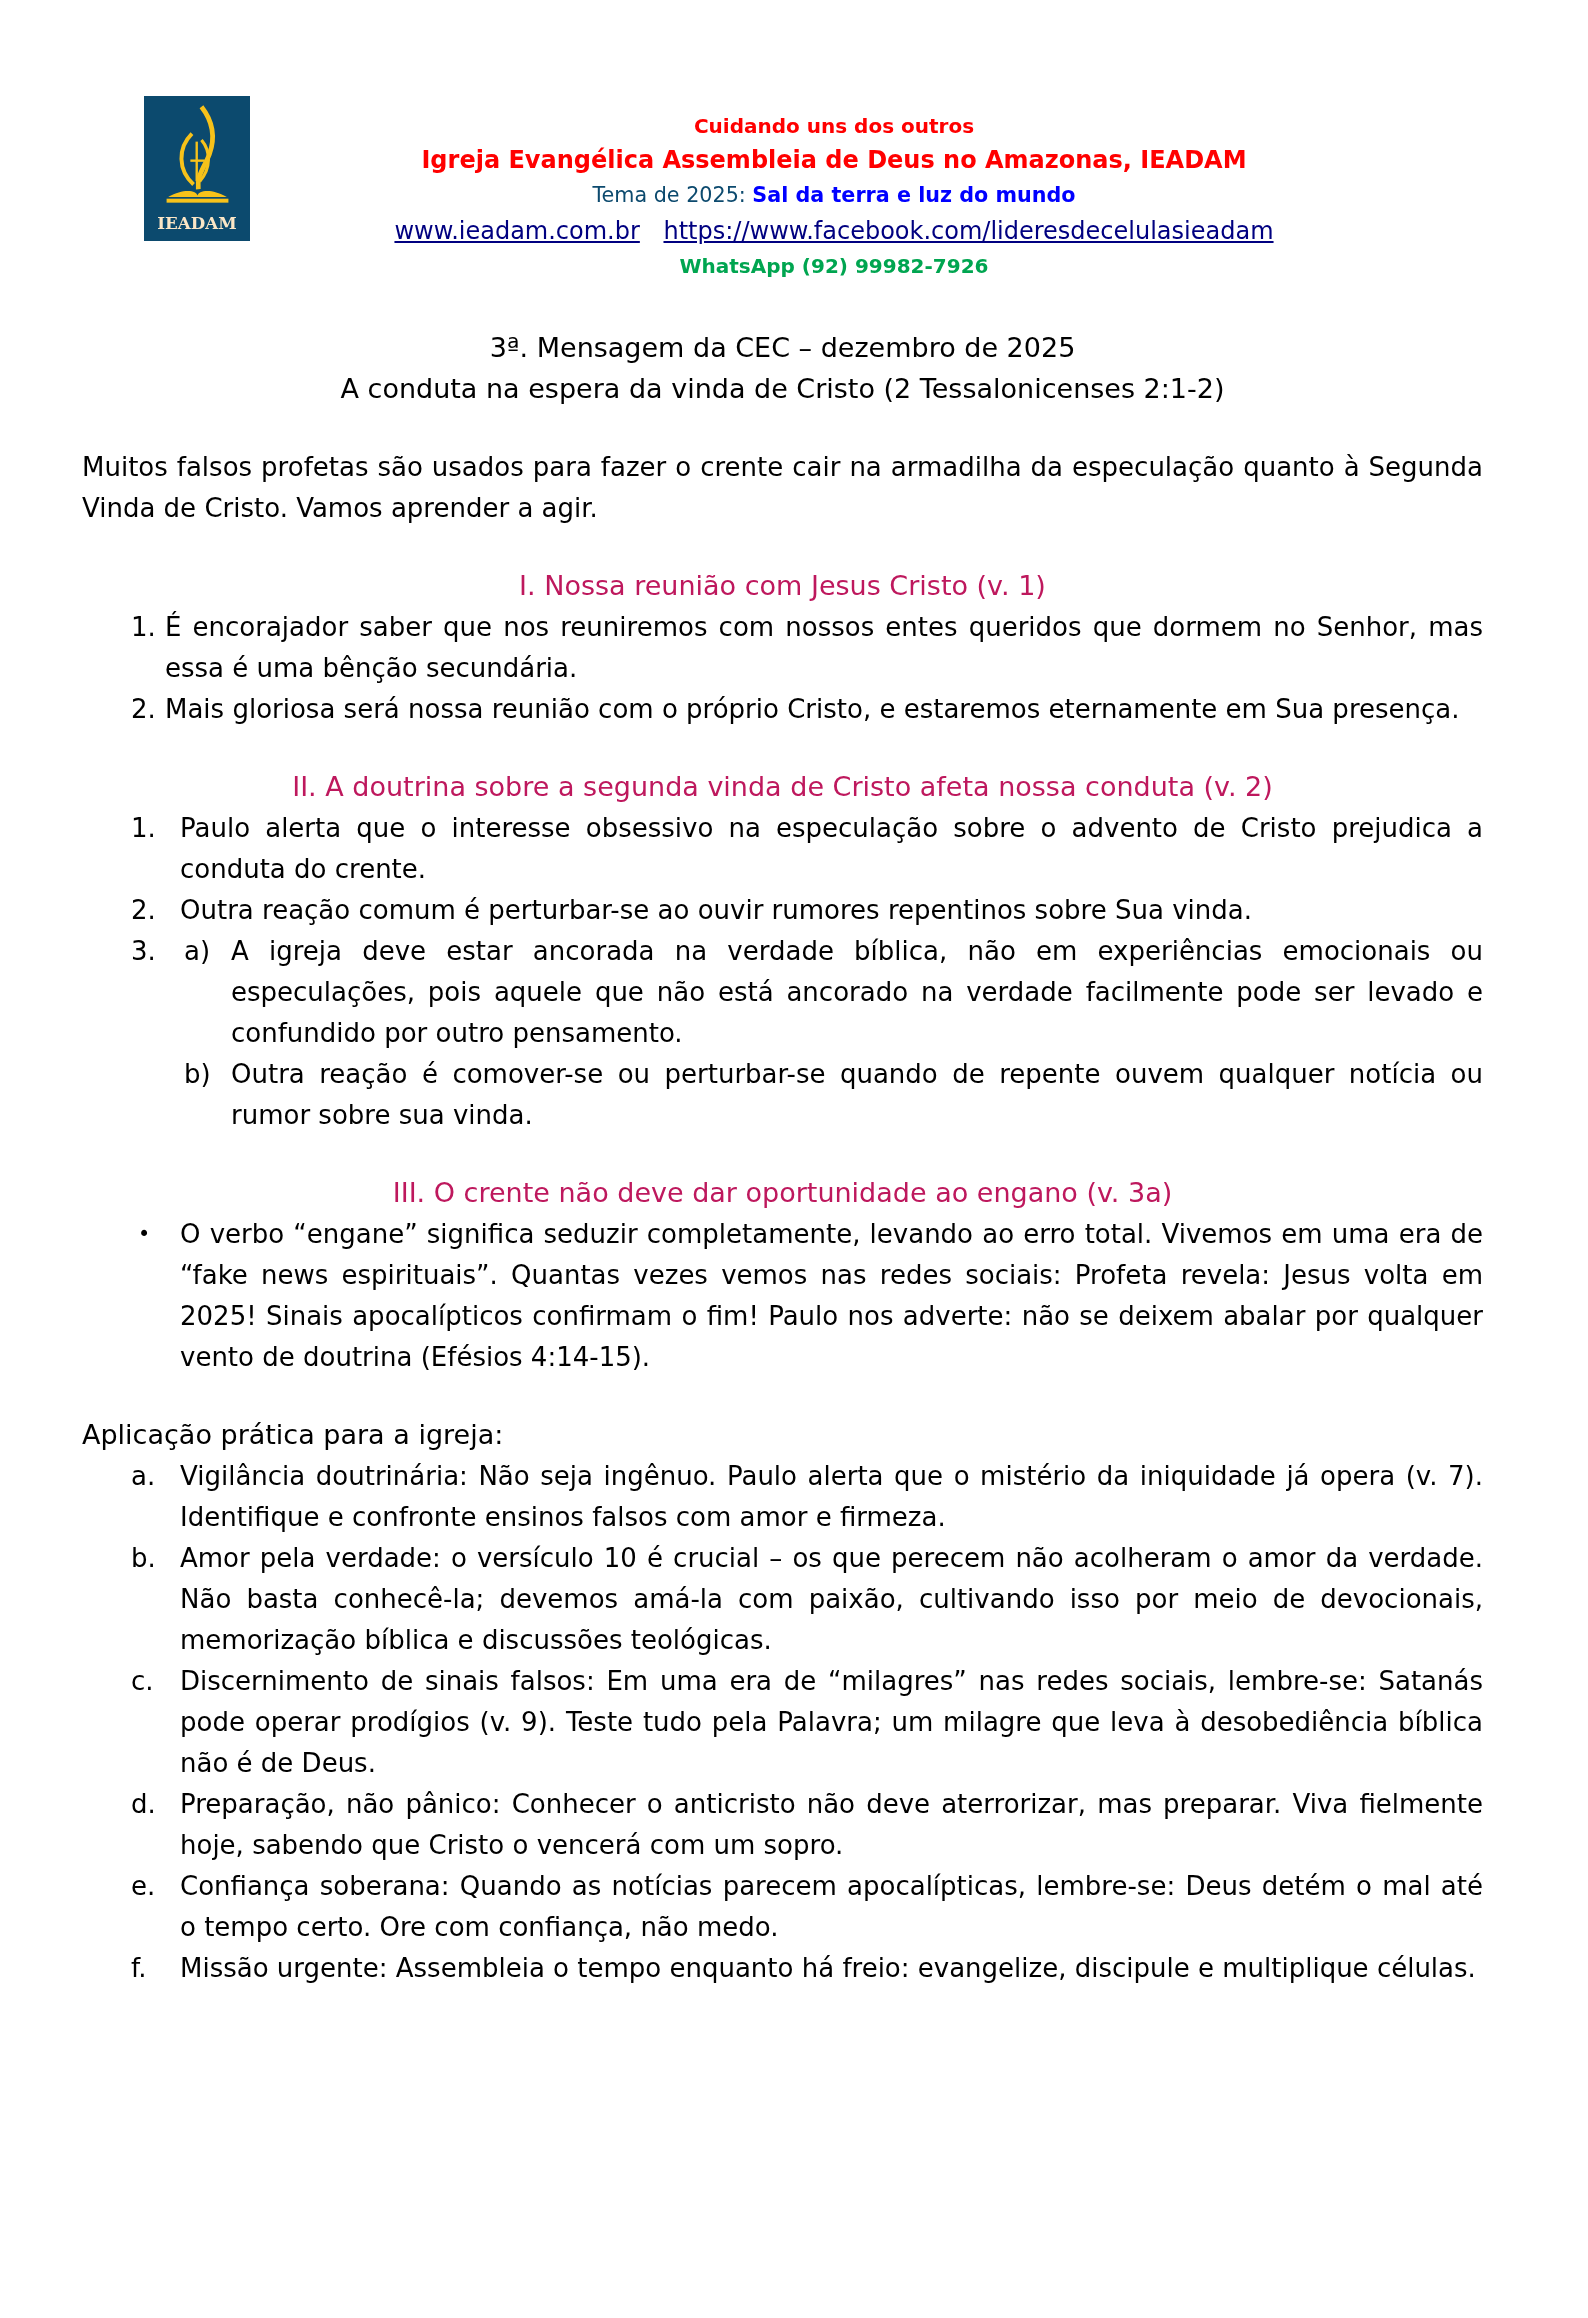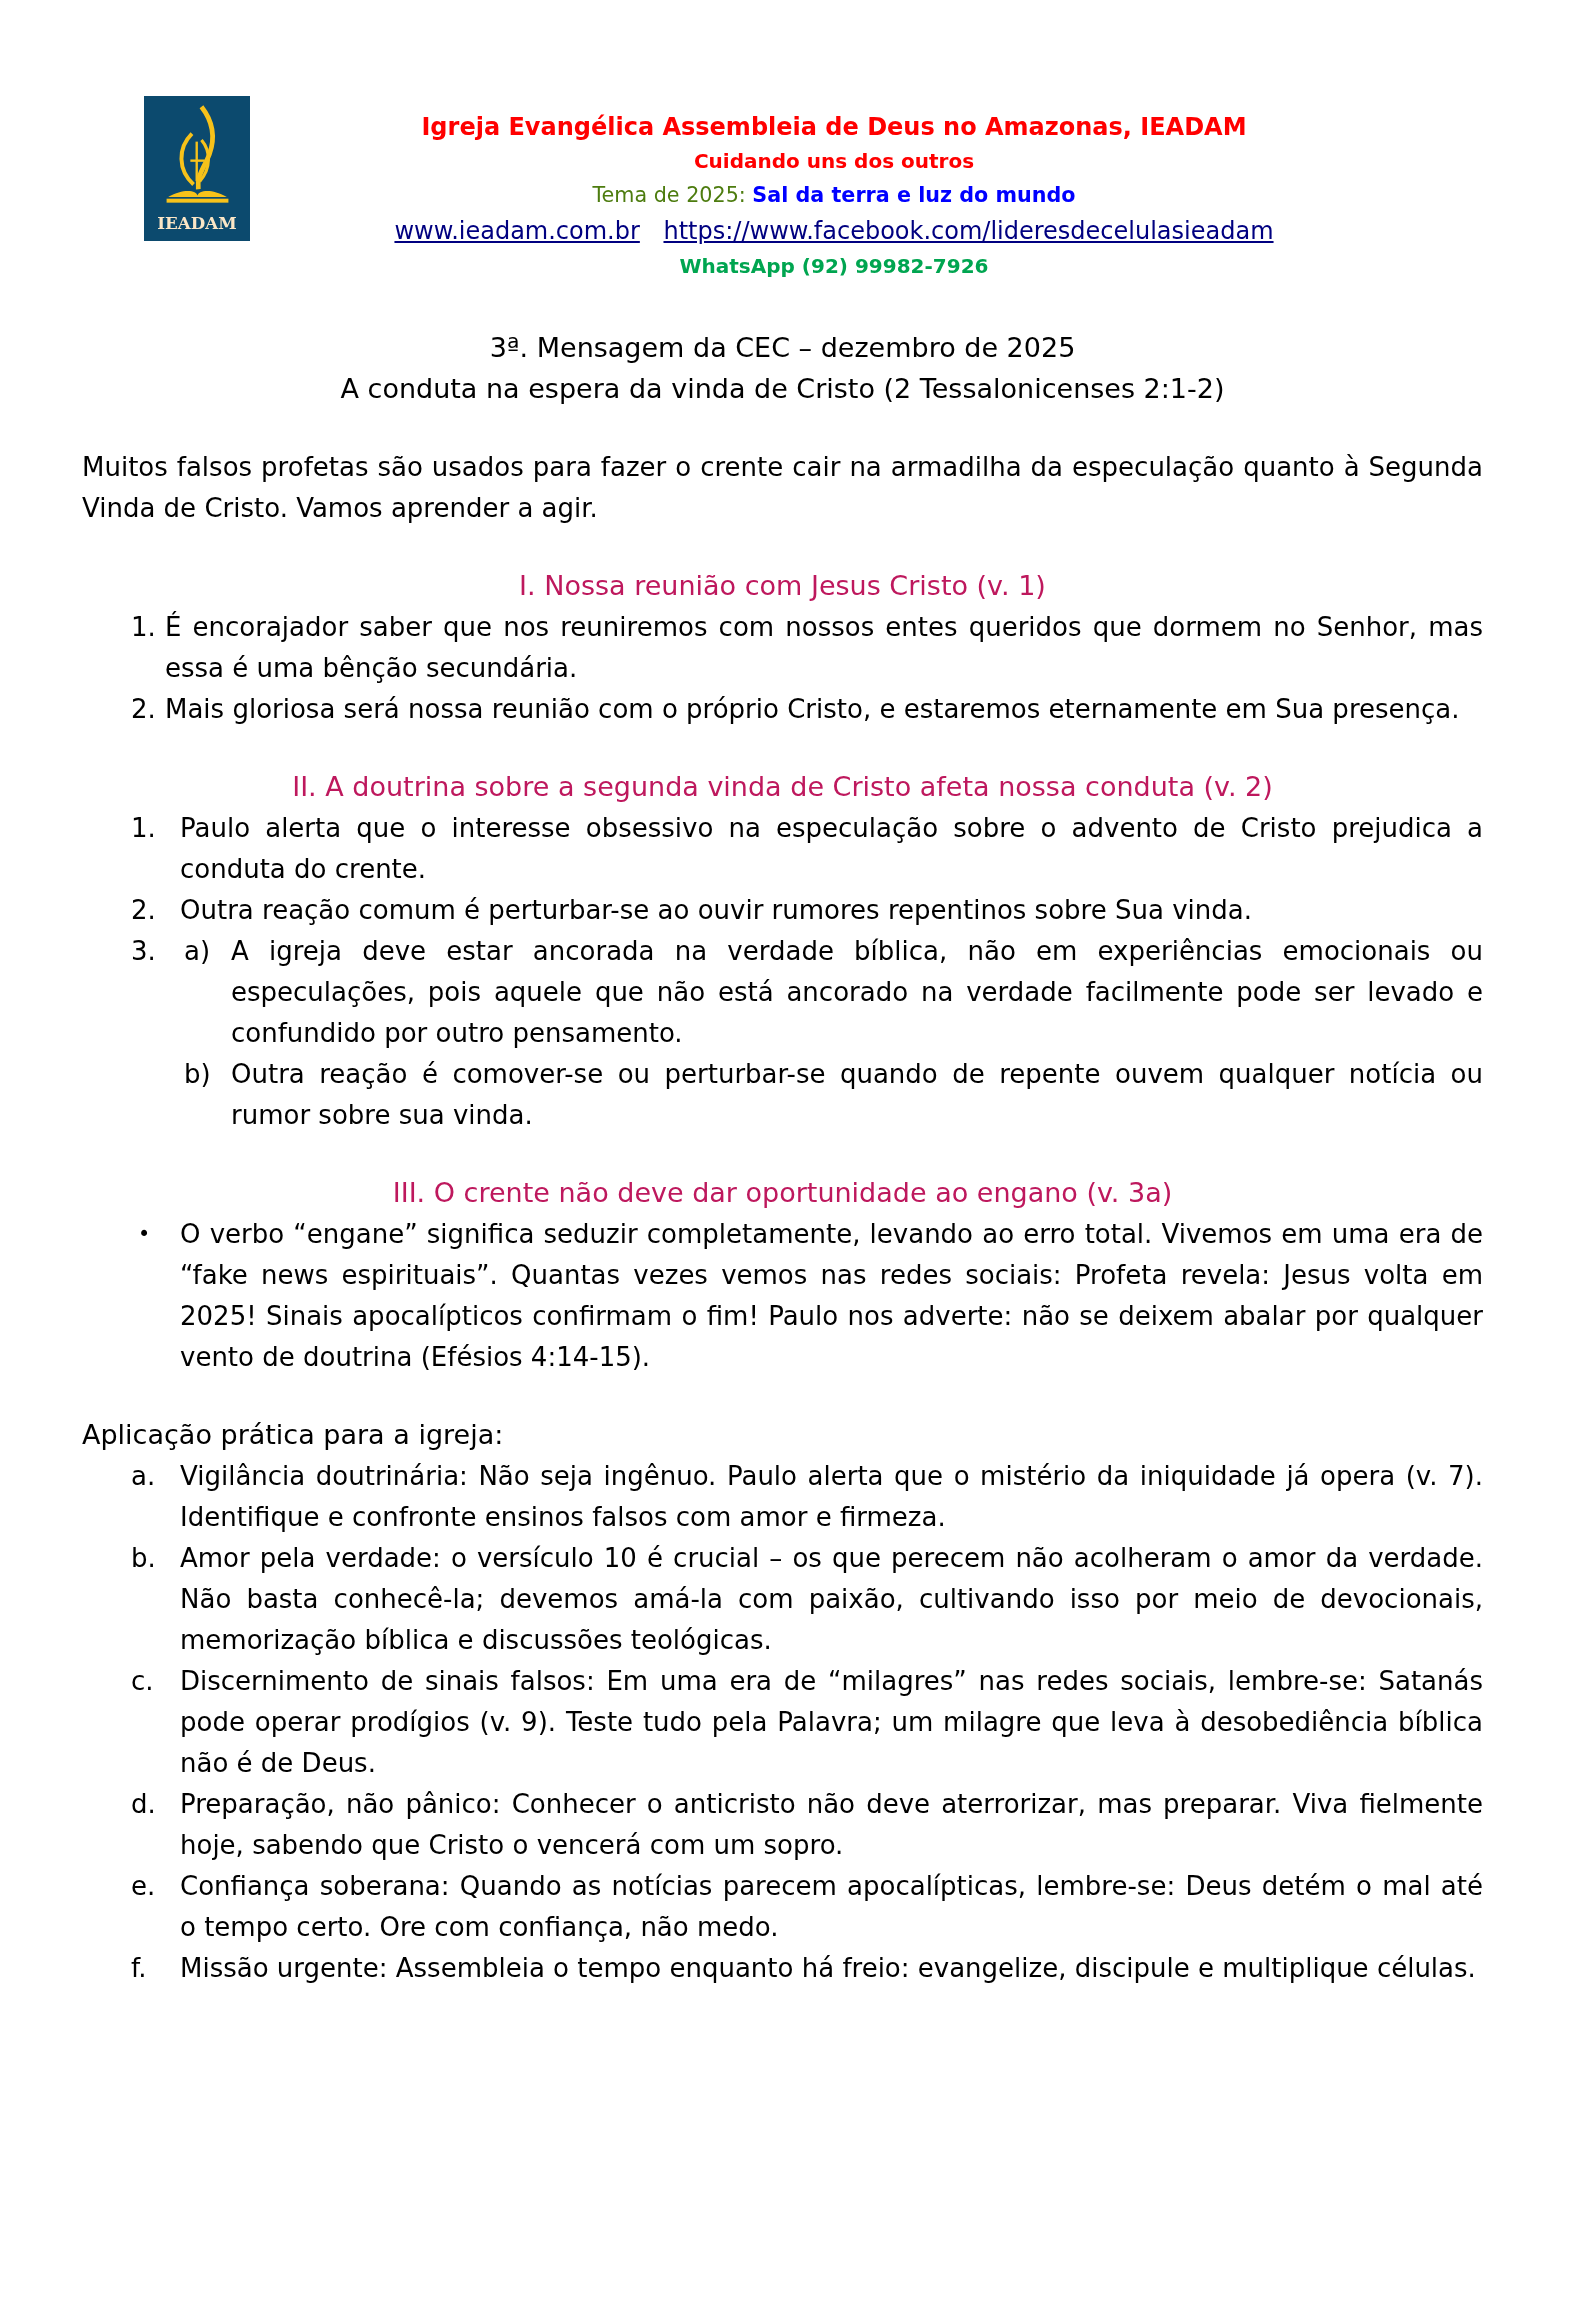--- a/index.html
+++ b/index.html
@@ -18,21 +18,21 @@
     font-size: 16.7px; letter-spacing: 0px; position: relative; z-index: 2;
   }
   .header {
     position: absolute; left: 262px; width: 1144px; top: 110px;
     text-align: center; line-height: 35px;
   }
   .h-line { display: block; }
   .h1 { color: #ff0000; font-weight: bold; font-size: 24px; }
   .h2 { color: #ff0000; font-weight: bold; font-size: 20px; line-height: 33px;}
   .h3 { font-size: 20.7px; line-height: 35px; }
-  .h3 .red { color: #4d7c0f; }
+  .h3 .red { color: #0c4a6e; }
   .h3 .blue { color: #0000ff; font-weight: bold; margin-top: 30px; }
   .h4 { font-size: 24px; line-height: 37px; }
   .h4 a { color: #000080; text-decoration: underline; margin: 0 8px; }
   .h5 { color: #00a550; font-weight: bold; font-size: 20px; line-height: 33px; }
 
   .content {
     position: absolute; left: 82px; width: 1401px; top: 327px;
     font-size: 26px; line-height: 41px;
   }
   .center { text-align: center; }
@@ -59,22 +59,22 @@
     <path d="M52 48 C64 62 64 84 50 100" stroke="#f7c21a" stroke-width="4" fill="none"></path>
     <line x1="46" y1="50" x2="46" y2="100" stroke="#f7c21a" stroke-width="3"></line>
     <line x1="38" y1="74" x2="56" y2="74" stroke="#f7c21a" stroke-width="3"></line>
     <path d="M10 120 C30 108 46 112 47 118 C48 112 64 108 84 120 Z" fill="#f7c21a"></path>
     <rect x="8" y="122" width="78" height="5" fill="#f7c21a"></rect>
   </svg>
   <span class="logo-text">IEADAM</span>
 </div>
 
 <div class="header">
+  <span class="h-line h2">Cuidando uns dos outros</span>
   <span class="h-line h1">Igreja Evangélica Assembleia de Deus no Amazonas, IEADAM</span>
-  <span class="h-line h2">Cuidando uns dos outros</span>
   <span class="h-line h3">
     <span class="red">Tema de 2025:</span>
     <span class="blue">Sal da terra e luz do mundo</span>
   </span>
   <span class="h-line h4">
     <a>www.ieadam.com.br</a>
     <a>https://www.facebook.com/lideresdecelulasieadam</a>
   </span>
   <span class="h-line h5">WhatsApp (92) 99982-7926</span>
 </div>

